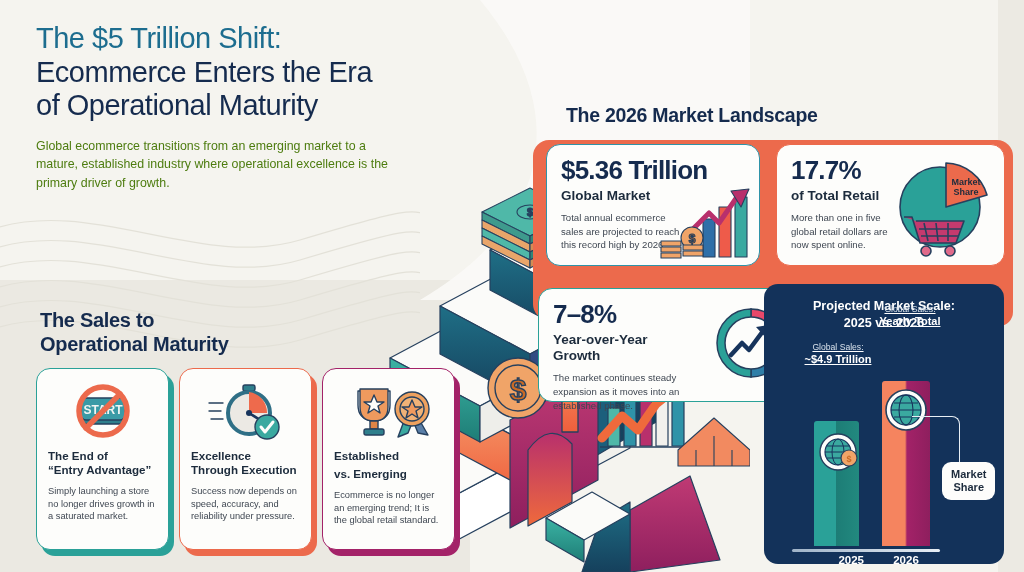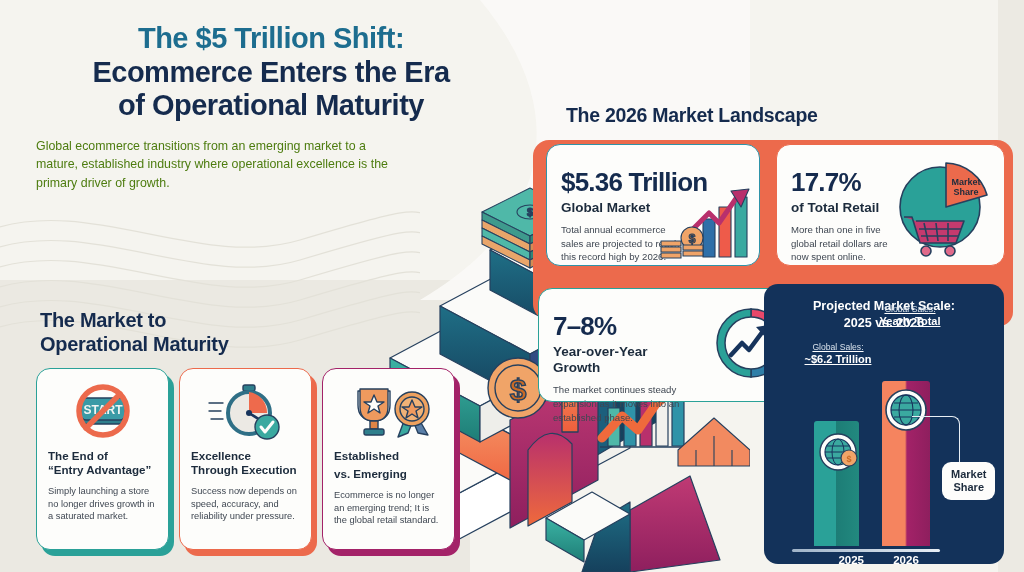--- a/index.html
+++ b/index.html
@@ -18,21 +18,21 @@
     position:absolute; left:0; top:280px; width:470px; height:292px;
     background:#ebe9e2;
   }
   .bg-rightstrip {
     position:absolute; right:0; top:0; width:26px; height:572px;
     background:#eceae3;
   }
 
   
   .hero { position:absolute; left:36px; top:22px; width:470px; }
-  .hero h1 { font-size:29px; line-height:1.16; letter-spacing:-.5px; font-weight:700; color:#152b4e;text-align:center; }
+  .hero h1 { font-size:29px; line-height:1.16; letter-spacing:-.5px; font-weight:400; color:#152b4e; }
   .hero h1 .accent { color:#1d6d8f; display:block; }
   .hero p {
     margin-top:14px; font-size:12.4px; line-height:1.5; color:#4d7c0f; max-width:375px;
   }
 
   
   .shift-head { position:absolute; left:40px; top:308px; font-size:20px; line-height:1.22;
     font-weight:700; color:#152b4e; letter-spacing:-.3px; }
 
   .mini-cards { position:absolute; left:36px; top:368px; display:flex; gap:10px; }
@@ -58,21 +58,21 @@
     position:absolute; left:612px; top:248px; width:401px; height:78px;
     background:#ec6a4c; border-radius:0 14px 14px 0;
   }
   .landscape-head {
     position:absolute; left:566px; top:104px; font-size:19.5px; font-weight:700;
     color:#152b4e; letter-spacing:-.3px;
   }
 
   .stat-card {
     position:absolute; background:#fdfdfb; border-radius:14px; border:1.6px solid var(--accent);
-    padding:24px 14px;
+    padding:12px 14px;
   }
   .stat-big { font-size:26px; font-weight:700; color:#152b4e; letter-spacing:-.8px; line-height:1; }
   .stat-sub { font-size:13.5px; font-weight:700; color:#1c2b3c; margin-top:5px; line-height:1.2; }
   .stat-body { font-size:9.6px; line-height:1.42; color:#3f4752; margin-top:7px; }
 
   #card-market { left:546px; top:144px; width:214px; height:122px; }
   #card-retail { left:776px; top:144px; width:229px; height:122px; }
   #card-growth { left:538px; top:288px; width:260px; height:114px; }
 
   
@@ -339,21 +339,21 @@
       <span>2025 vs. 2026</span>
     </div>
 
     <div class="bar-wrap">
       <div class="bar-cap" id="cap2026">
         <span class="cap-small">Global Sales:</span>
         <span class="cap-big">Yearly Total</span>
       </div>
       <div class="bar-cap" id="cap2025">
         <span class="cap-small">Global Sales:</span>
-        <span class="cap-big">~$6.2 Trillion</span>
+        <span class="cap-big">~$4.9 Trillion</span>
       </div>
 
       <div class="bar" id="bar2025"></div>
       <div class="bar" id="bar2026"></div>
 
       <svg style="position:absolute;left:54px;top:88px" width="40" height="40" viewBox="0 0 40 40">
         <circle cx="20" cy="20" r="18" fill="#fdfdfb" stroke="#26405e" stroke-width="1.4"></circle>
         <circle cx="20" cy="20" r="13" fill="#3aa9a0" stroke="#17345c" stroke-width="1.2"></circle>
         <g stroke="#17345c" stroke-width="1" fill="none">
           <ellipse cx="20" cy="20" rx="6" ry="13"></ellipse>
@@ -381,21 +381,21 @@
         Market<br>Share
       </div>
 
       <div class="axis"></div>
       <div class="bar-label" id="lab2025">2025</div>
       <div class="bar-label" id="lab2026">2026</div>
     </div>
   </div>
 
   <div class="shift-head">
-    <span>The Market to</span><br>
+    <span>The Sales to</span><br>
     <span>Operational Maturity</span>
   </div>
 
   <div class="mini-cards">
 
     <div class="mini-card" style="--accent:#2aa198;--shadow:#2aa198">
       <div class="mini-icon">
         <svg width="72" height="56" viewBox="0 0 72 56">
           <g stroke="#26405e" stroke-width="1.4" stroke-linejoin="round">
             <rect x="14" y="18" width="44" height="22" rx="5" fill="#2f7f8c"></rect>

